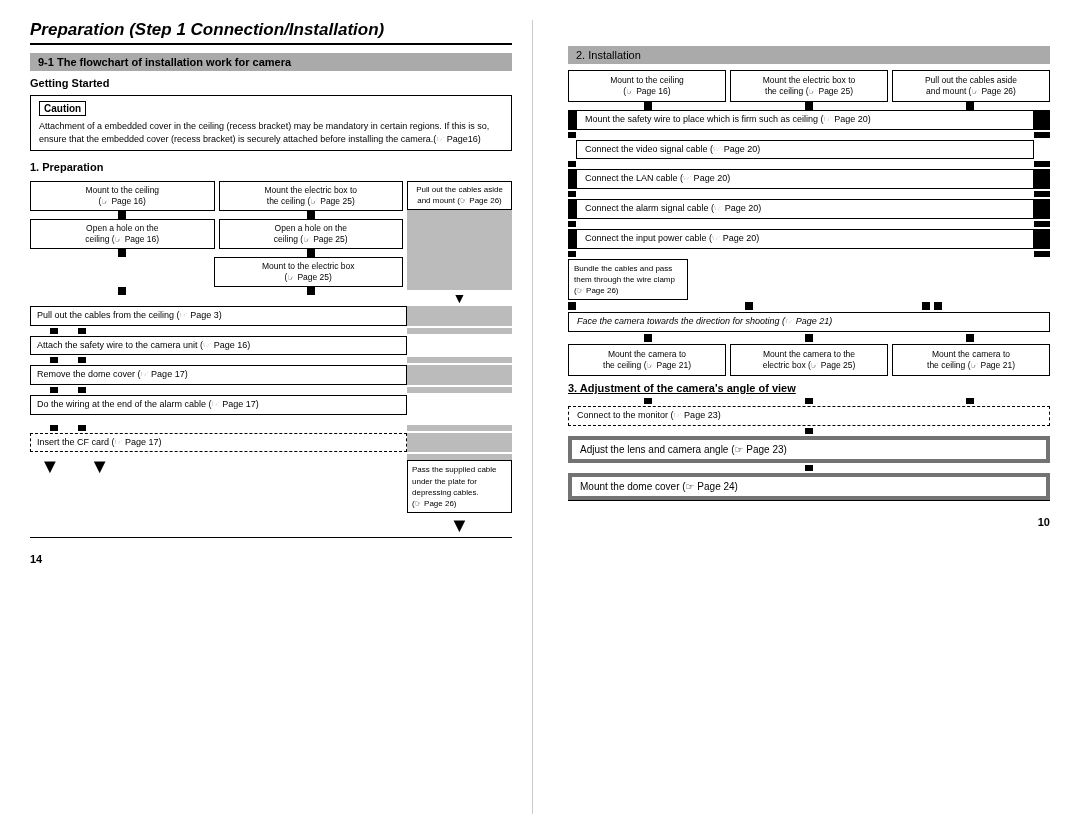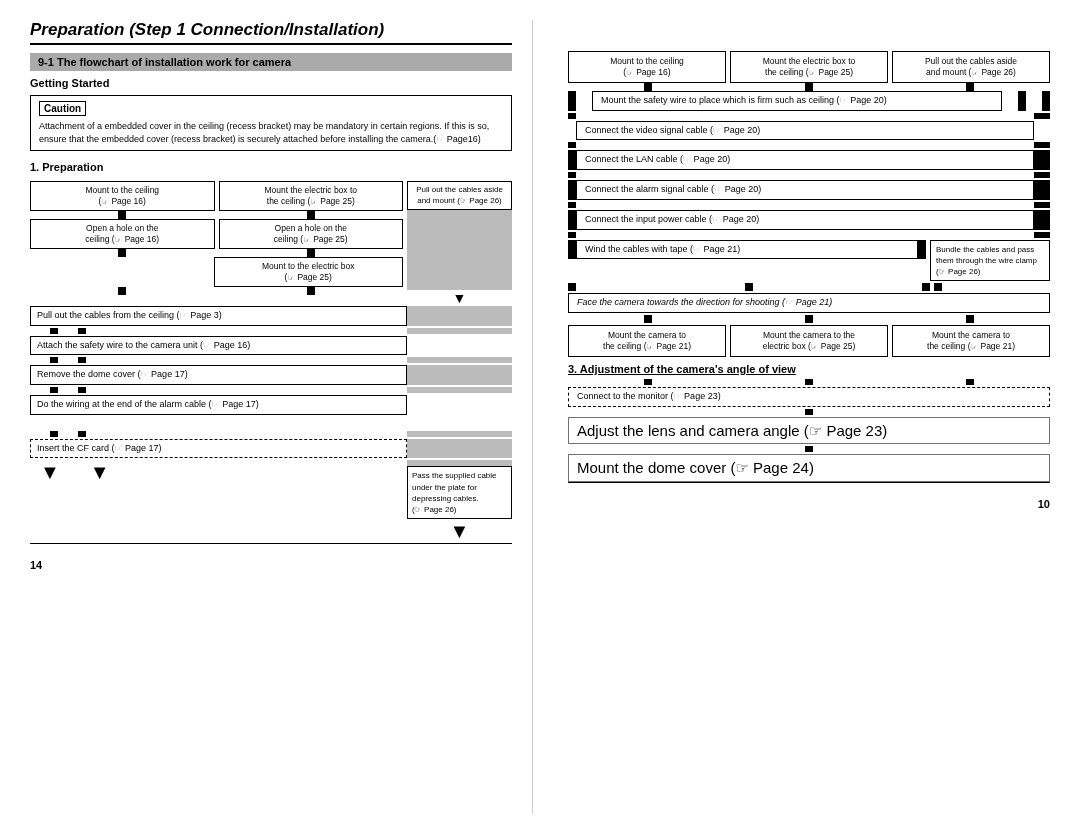--- a/index.html
+++ b/index.html
@@ -137,23 +137,23 @@
       flex-direction: column;
       gap: 2px;
     }
     .adj-step-dashed {
       border: 1px dashed #000;
       padding: 3px 8px;
       font-size: 9px;
       line-height: 1.3;
     }
     .adj-step {
-      border: 1px solid #737373;
+      border: 4px solid #737373;
       padding: 3px 8px;
-      font-size: 15px;
+      font-size: 10px;
       line-height: 1.3;
     }
     .lf-top-box {
       flex: 1;
       border: 1px solid #000;
       padding: 3px 4px;
       font-size: 8.5px;
       text-align: center;
       line-height: 1.3;
     }
@@ -308,21 +308,21 @@
       </div>
 
       <div style="display:flex; height:6px; margin-bottom:2px;">
         <div style="flex:1; display:flex; gap:20px; padding-left:20px;">
           <div style="width:8px; background:#000;"></div>
           <div style="width:8px; background:#000;"></div>
         </div>
         <div style="width:105px; background:#bbb;"></div>
       </div>
 
-      <div style="display:flex; align-items:center; margin-bottom:16px;border-radius:8px;">
+      <div style="display:flex; align-items:center; margin-bottom:10px;border-radius:8px;">
         <div style="flex:1;">
           <div class="lf-full-row">Do the wiring at the end of the alarm cable (☞ Page 17)</div>
         </div>
         <div style="width:105px; background:#bbb;"></div>
       </div>
 
       <div style="display:flex; height:6px; margin-bottom:2px;">
         <div style="flex:1; display:flex; gap:20px; padding-left:20px;">
           <div style="width:8px; background:#000;"></div>
           <div style="width:8px; background:#000;"></div>
@@ -354,20 +354,23 @@
       </div>
     </div>
 
     <div style="margin-top: auto; padding-top:15px; border-top:1px solid #000;">
       <span class="page-num-left">14</span>
     </div>
   </div>
 
   <div class="right-column">
     <div style="height:26px;"></div>
+    <div class="right-gray-header">
+      <span>2. Installation</span>
+    </div>
 
     <div class="install-flow">
 
       <div class="install-top-row">
         <div class="install-top-box">Mount to the ceiling<br>(☞ Page 16)</div>
         <div class="install-top-box">Mount the electric box to<br>the ceiling (☞ Page 25)</div>
         <div class="install-top-box">Pull out the cables aside<br>and mount (☞ Page 26)</div>
       </div>
 
       <div style="display:flex; height:8px;">
@@ -376,21 +379,21 @@
           </div>
         <div style="flex:1; display:flex; justify-content:center;">
             <div style="width:8px; background:#000; height:100%;"></div>
           </div>
         <div style="flex:1; display:flex; justify-content:center;">
             <div style="width:8px; background:#000; height:100%;"></div>
           </div>
       </div>
 
       <div style="display:flex; align-items:stretch; margin-bottom:2px;">
-        <div style="flex:1; display:flex; gap:16px; align-items:stretch;">
+        <div style="flex:1; display:flex; gap:0; align-items:stretch;">
 
           <div style="width:8px; background:#000; flex-shrink:0;"></div>
           <div style="flex:1;">
             <div class="install-step-box">Mount the safety wire to place which is firm such as ceiling (☞ Page 20)</div>
           </div>
 
           <div style="width:8px; background:#000; flex-shrink:0;"></div>
 
           <div style="width:8px; background:#000; flex-shrink:0;"></div>
         </div>
@@ -461,27 +464,20 @@
       </div>
 
       <div style="display:flex; height:6px; margin-bottom:2px;">
         <div style="width:8px; background:#000;"></div>
         <div style="flex:1;"></div>
         <div style="width:8px; background:#000;"></div>
         <div style="width:8px; background:#000;"></div>
       </div>
 
       <div style="display:flex; align-items:flex-start; gap:4px; margin-bottom:2px;">
-        <div style="display:flex; align-items:stretch; flex:1; gap:0;">
-          <div style="width:8px; background:#000; flex-shrink:0;"></div>
-          <div style="flex:1;">
-            <div class="install-step-box">Wind the cables with tape (☞ Page 21)</div>
-          </div>
-          <div style="width:8px; background:#000; flex-shrink:0;"></div>
-        </div>
 
         <div style="width:120px;">
           <div class="flow-node" style="font-size:8px; text-align:left; line-height:1.4;">Bundle the cables and
 pass them through the
 wire clamp (☞ Page 26)</div>
         </div>
       </div>
 
       <div style="display:flex; height:8px; margin-bottom:2px;">
         <div style="width:8px; background:#000;"></div>

